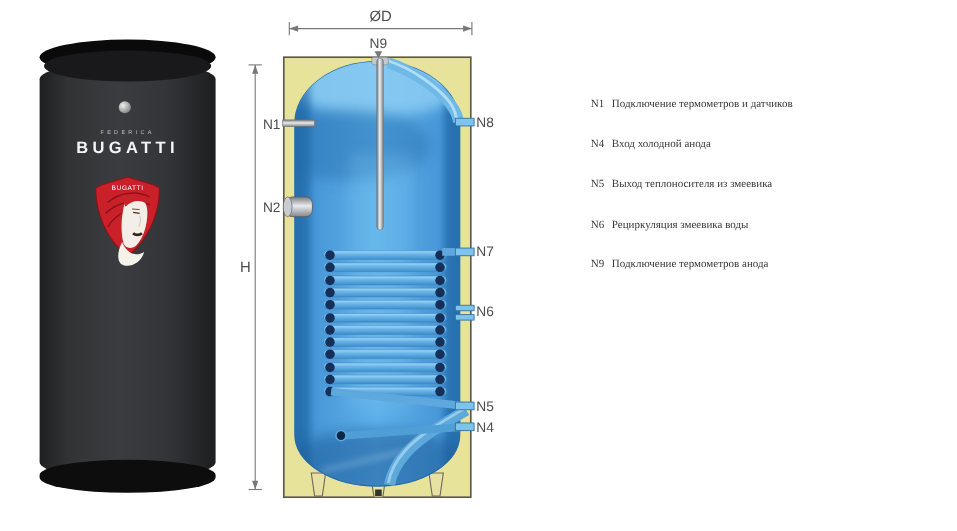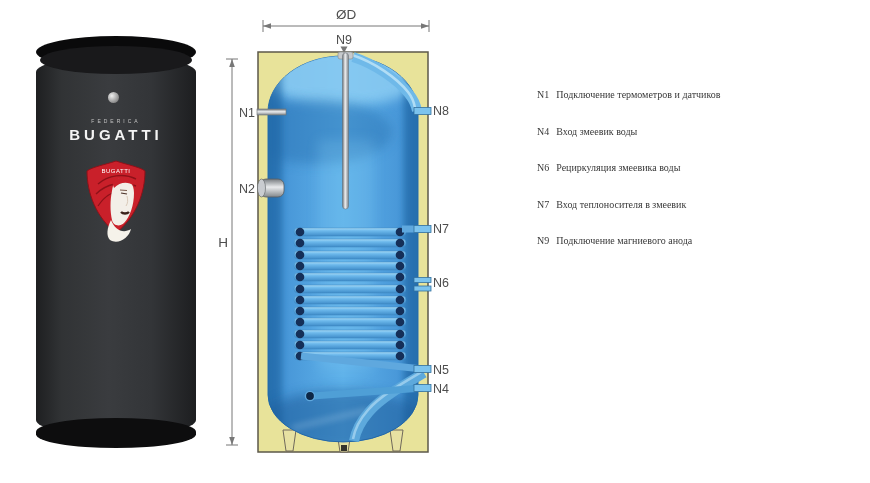--- a/index.html
+++ b/index.html
@@ -216,26 +216,26 @@
     <text x="433" y="287" font-size="12.5" fill="#4d4d4d">N6</text>
     <text x="433" y="374" font-size="12.5" fill="#4d4d4d">N5</text>
     <text x="433" y="393" font-size="12.5" fill="#4d4d4d">N4</text>
   </svg>
 
   <div class="legend">
     <div class="legend-row">
       <span class="code">N1</span><span>Подключение термометров и датчиков</span>
     </div>
     <div class="legend-row">
-      <span class="code">N4</span><span>Вход змеевик воды</span>
+      <span class="code">N4</span><span>Вход холодной анода</span>
+    </div>
+    <div class="legend-row">
+      <span class="code">N5</span><span>Выход теплоносителя из змеевика</span>
     </div>
     <div class="legend-row">
       <span class="code">N6</span><span>Рециркуляция змеевика воды</span>
     </div>
     <div class="legend-row">
-      <span class="code">N7</span><span>Вход теплоносителя в змеевик</span>
-    </div>
-    <div class="legend-row">
-      <span class="code">N9</span><span>Подключение магниевого анода</span>
+      <span class="code">N9</span><span>Подключение термометров анода</span>
     </div>
   </div>
 
 </div>
 
 </body></html>

